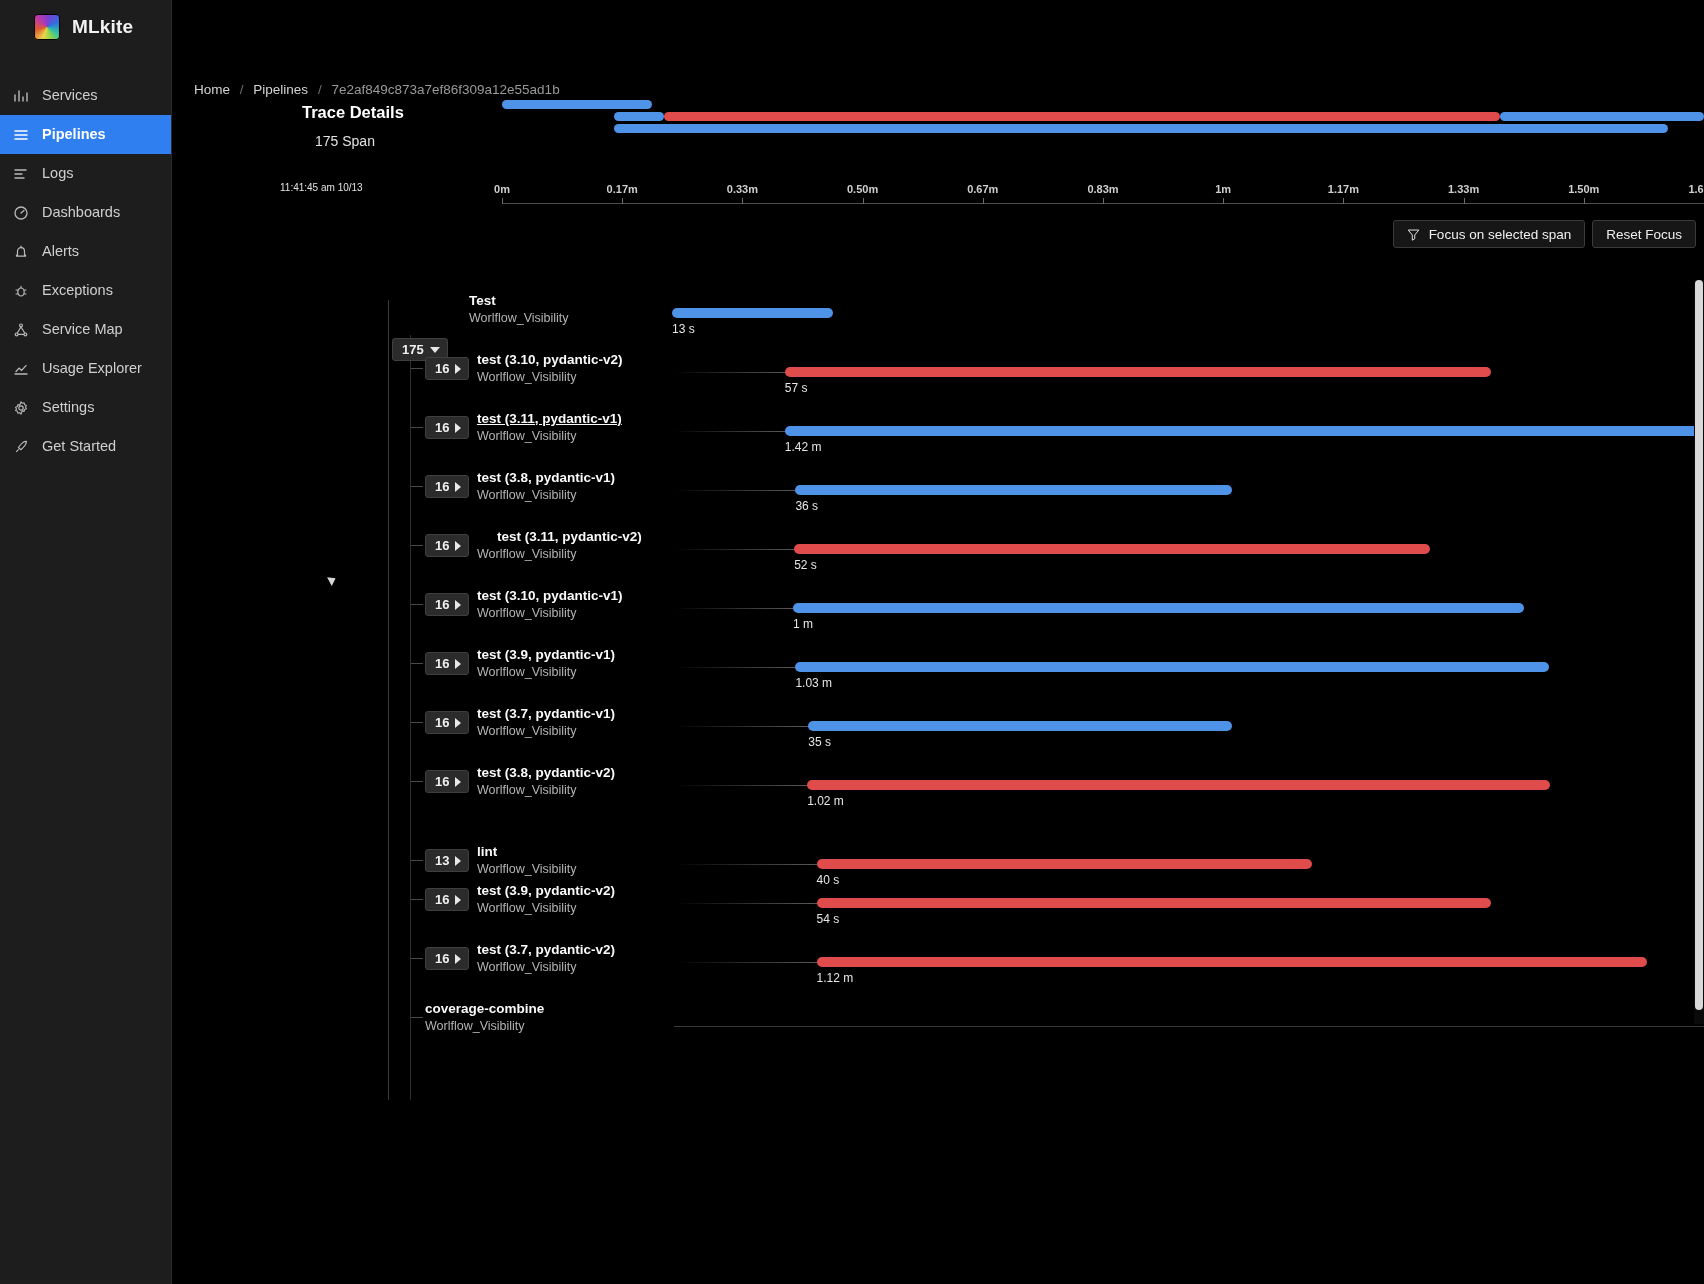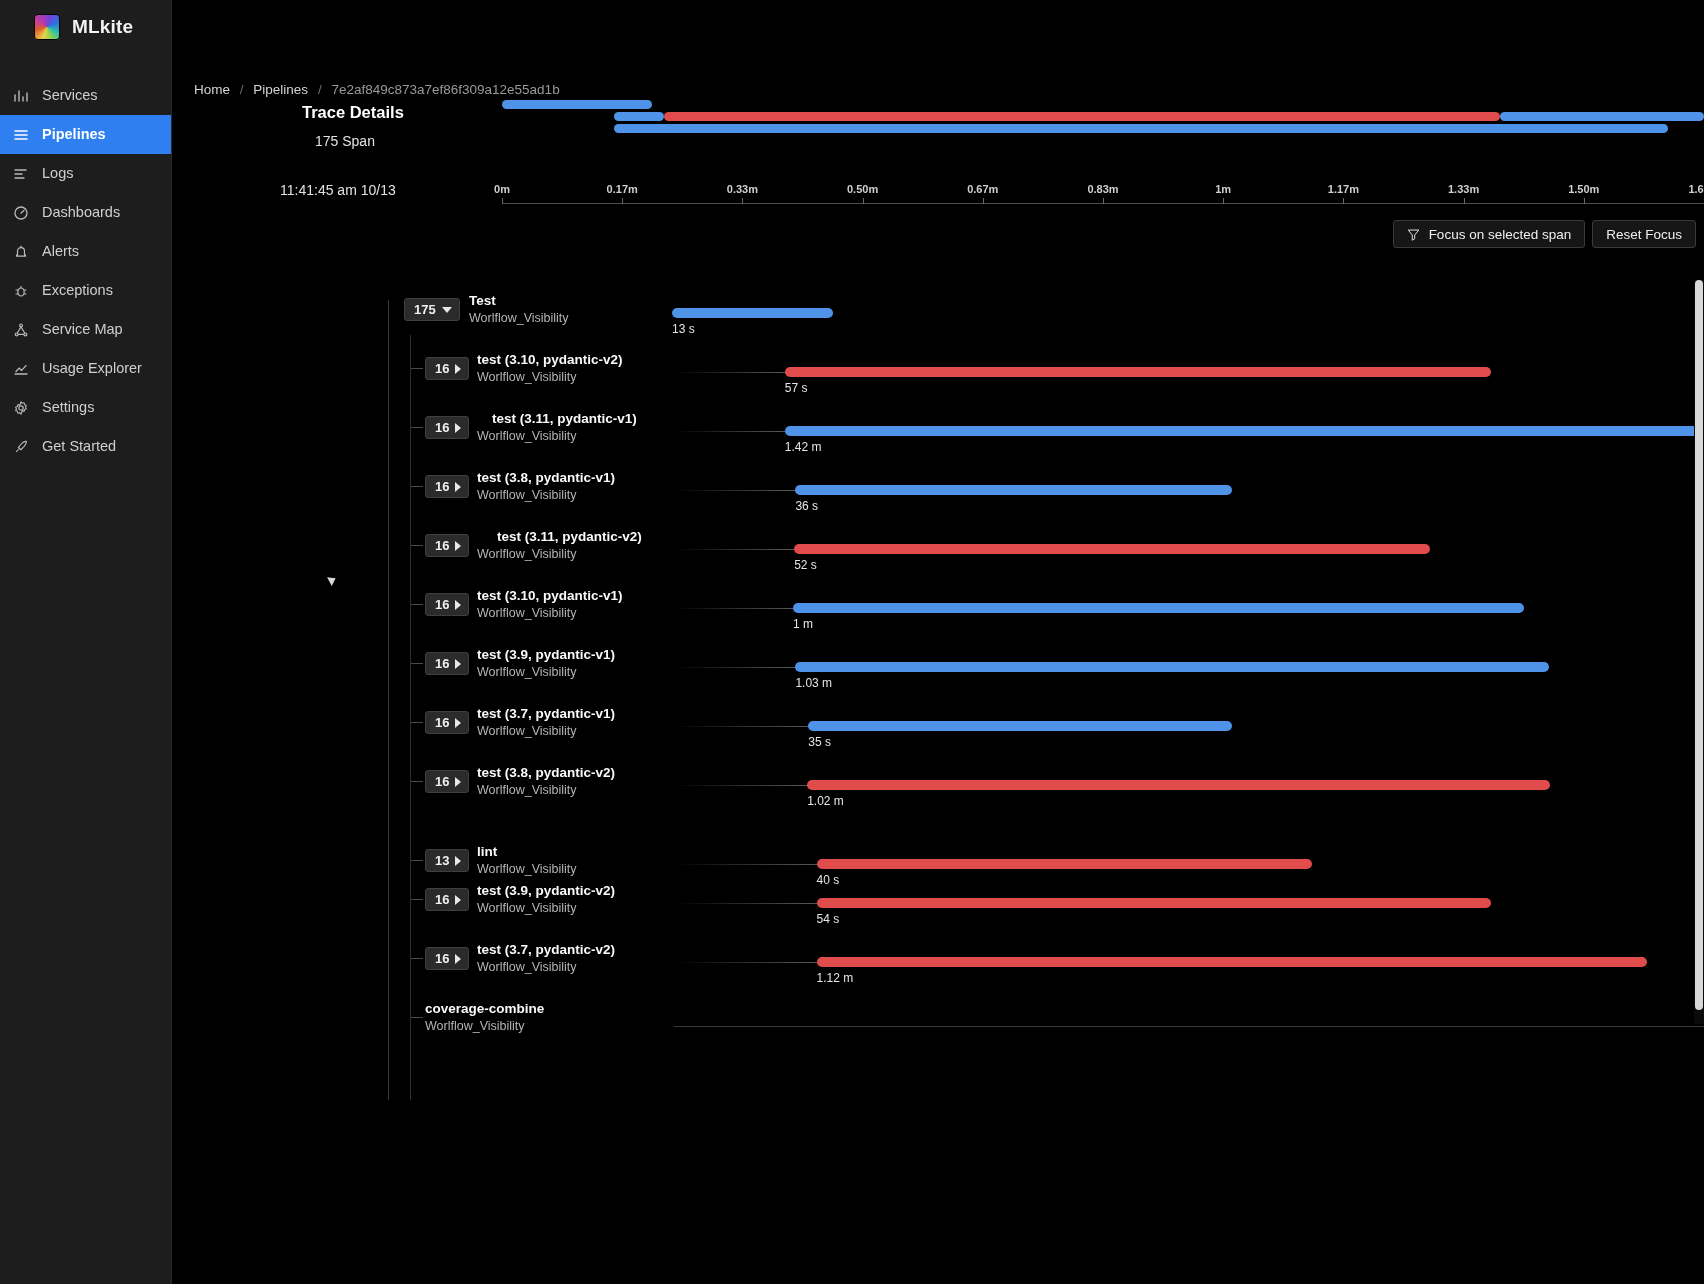--- a/index.html
+++ b/index.html
@@ -69,21 +69,21 @@
   .trace-title {
     position: absolute; left: 130px; top: 103px;
     font-size: 16.5px; font-weight: 700; color: #ffffff;
   }
   .trace-spans {
     position: absolute; left: 143px; top: 133px;
     font-size: 14px; color: #e2e2e2;
   }
   .trace-time {
     position: absolute; left: 108px; top: 182px;
-    font-size: 14px; color: #e2e2e2; white-space: nowrap;
+    font-size: 10px; color: #e2e2e2; white-space: nowrap;
   }
 
   
   .minimap {
     position: absolute; left: 330px; top: 96px; right: 0; height: 45px;
   }
   .mm-bar { position: absolute; height: 9px; border-radius: 5px; }
 
   
   .axis {
@@ -353,21 +353,21 @@
         <div class="btn">
           <span>Reset Focus</span>
         </div>
       </div>
 
       <div class="waterfall" id="waterfall">
         <div class="tree-rail"></div>
         <div class="tree-rail2"></div>
       <div class="row" style="top: 6px;">
             <div class="row-left">
-              <div class="badge" style="left: 232px;">
+              <div class="badge" style="left: 220px; margin-top: 40px;">
                 <span>175</span>
                 <span class="chev chev-down"></span>
               </div>
               <div class="row-name" style="left: 297px;">Test</div>
               <div class="row-svc" style="left: 297px;">Worlflow_Visibility</div>
             </div>
             <div class="row-right">
               <div class="bar blue" style="left: 0px; width: 160.975px;"></div>
               <div class="dur" style="left: 0px;">13 s</div>
             </div>
@@ -388,21 +388,21 @@
               <div class="dur" style="left: 112.8px;">57 s</div>
             </div>
           </div>
           <div class="row" style="top: 124px;">
             <div class="row-left">
               <div class="connector" style="left: 239px;"></div>
               <div class="badge" style="left: 253px;">
                 <span>16</span>
                 <span class="chev chev-right"></span>
               </div>
-              <div class="row-name" style="left: 320px;">test (3.11, pydantic-v1)</div>
+              <div class="row-name" style="left: 305px; text-decoration: underline;">test (3.11, pydantic-v1)</div>
               <div class="row-svc" style="left: 305px;">Worlflow_Visibility</div>
             </div>
             <div class="row-right">
               <div class="lead-line" style="left: 2px; width: 112.8px;"></div>
               <div class="bar blue" style="left: 112.8px; width: 1057.5px;"></div>
               <div class="dur" style="left: 112.8px;">1.42 m</div>
             </div>
           </div>
           <div class="row" style="top: 183px;">
             <div class="row-left">

